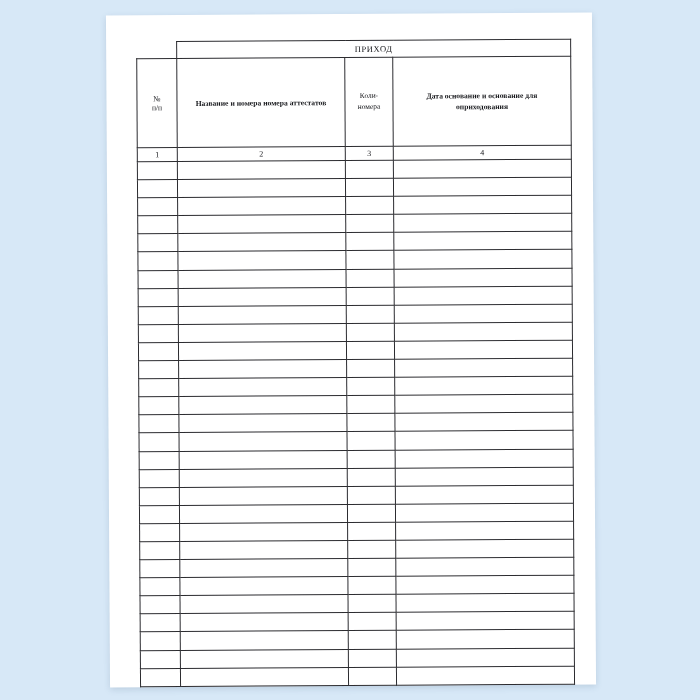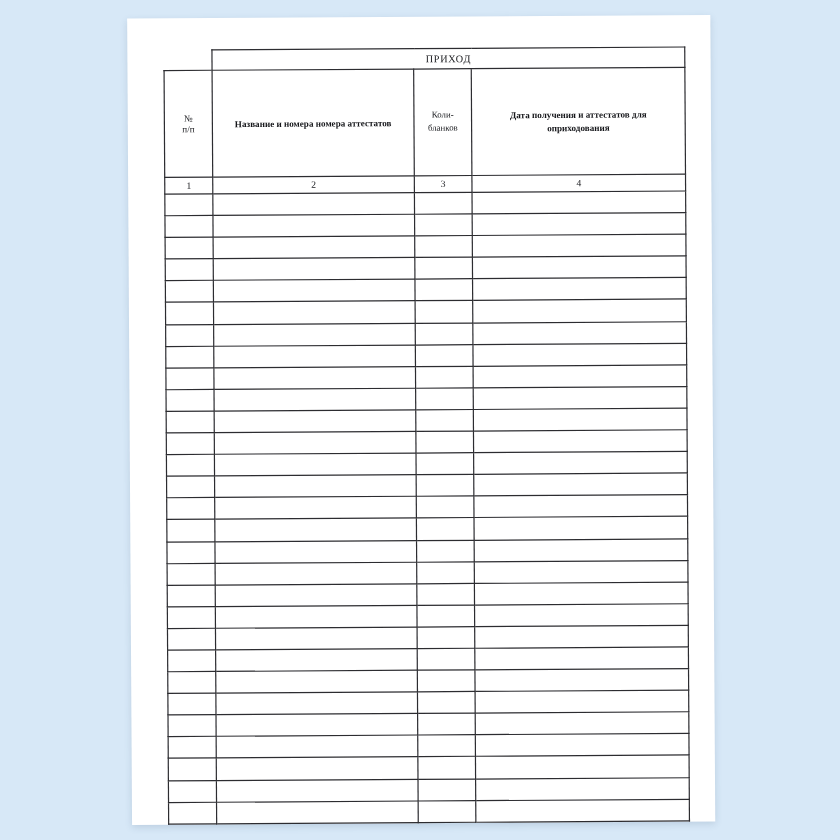--- a/index.html
+++ b/index.html
@@ -119,24 +119,24 @@
           <tr>
             <td class="hdr-cell npp">
               <span>№</span><br>
               <span>п/п</span>
             </td>
             <td class="hdr-cell">
               <b>Название и номера номера аттестатов</b>
             </td>
             <td class="hdr-cell small">
               <span>Коли-</span><br>
-              <span>бланков</span>
+              <span>номера</span>
             </td>
             <td class="hdr-cell">
-              <b>Дата получения и аттестатов для</b><br>
+              <b>Дата основание и основание для</b><br>
               <b>оприходования</b>
             </td>
           </tr>
 
           <tr class="numrow">
             <td>1</td>
             <td>2</td>
             <td>3</td>
             <td>4</td>
           </tr>

